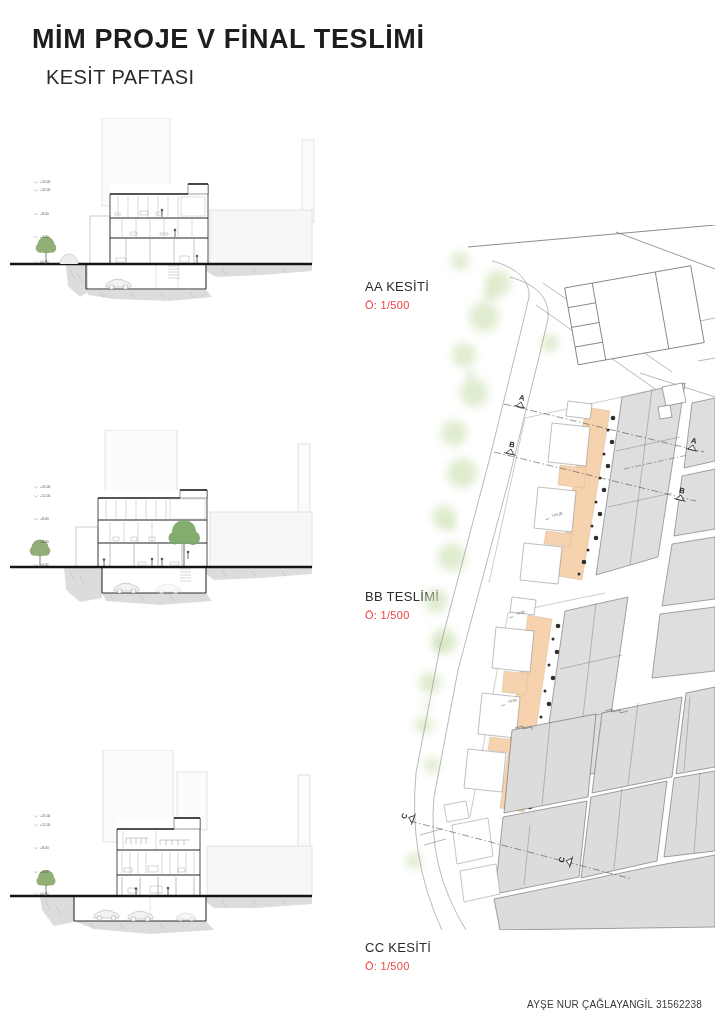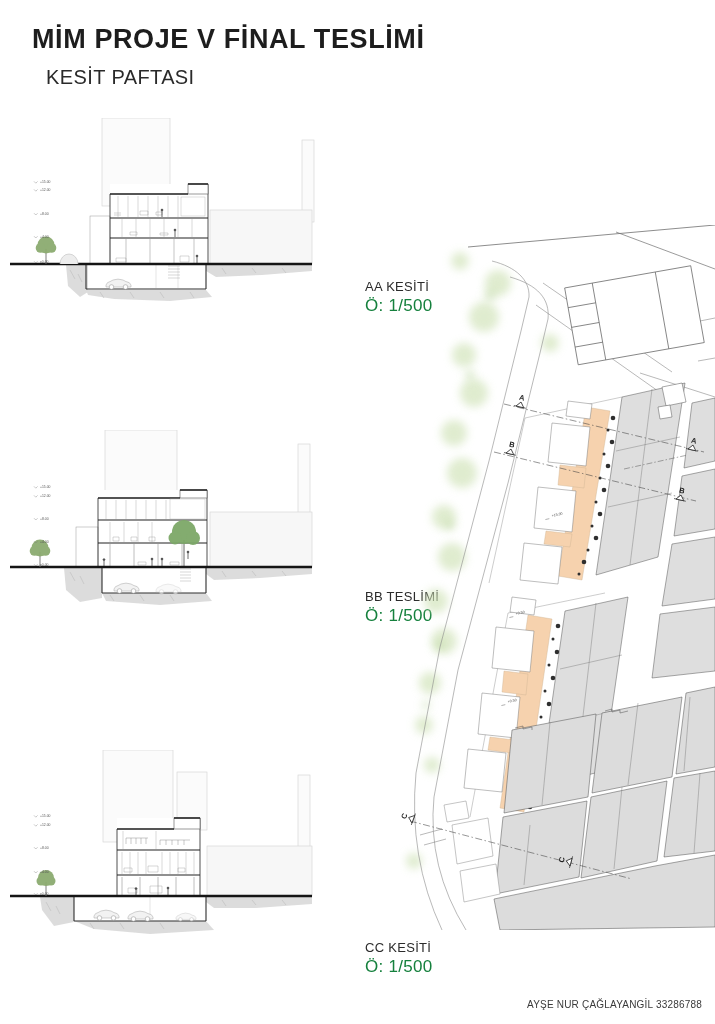--- a/index.html
+++ b/index.html
@@ -4,21 +4,21 @@
 <style>
   html,body{margin:0;padding:0;background:#ffffff;}
   .sheet{position:relative;width:715px;height:1024px;background:#ffffff;overflow:hidden;
          font-family:"Liberation Sans",sans-serif;}
   .title{position:absolute;left:32px;top:24px;margin:0;font-size:27px;font-weight:600;
          letter-spacing:.6px;color:#1d1d1d;white-space:nowrap;}
   .subtitle{position:absolute;left:38px;top:58px;margin:8px;font-size:20px;font-weight:500;
          letter-spacing:.4px;color:#2a2a2a;white-space:nowrap;}
   .fig{position:absolute;}
   .caption{position:absolute;left:317px;color:#2b2b2b;font-size:13px;letter-spacing:.3px;line-height:19px;margin-left:48px;}
-  .caption .scale{font-size:17px;color:#15803d;}
+  .caption .scale{font-size:11px;color:#ef4444;}
   .credit{position:absolute;right:13px;top:999px;font-size:10px;color:#3a3a3a;letter-spacing:.2px;}
   svg text{font-family:"Liberation Sans",sans-serif;}
   .elev{font-size:3.4px;fill:#555;}
   .mark-letter{font-size:7.5px;fill:#1e1e1e;font-weight:600;}
   .plan-ann{font-size:3.6px;fill:#4a4a4a;}
 </style>
 </head>
 <body>
 
 <div class="sheet">
@@ -438,14 +438,14 @@
         <path d="M-7,1 h4" stroke="#4a4a4a" stroke-width="0.4"></path>
         <text class="plan-ann" text-anchor="start">+0.50</text>
       </g>
       <g transform="translate(108,478) rotate(-13)">
         <path d="M-7,1 h4" stroke="#4a4a4a" stroke-width="0.4"></path>
         <text class="plan-ann" text-anchor="start">+0.50</text>
       </g>
     </g>
   </svg>
 
-  <div class="credit">AYŞE NUR ÇAĞLAYANGİL 33286788</div>
+  <div class="credit">AYŞE NUR ÇAĞLAYANGİL 31562238</div>
 </div>
 
 </body></html>

